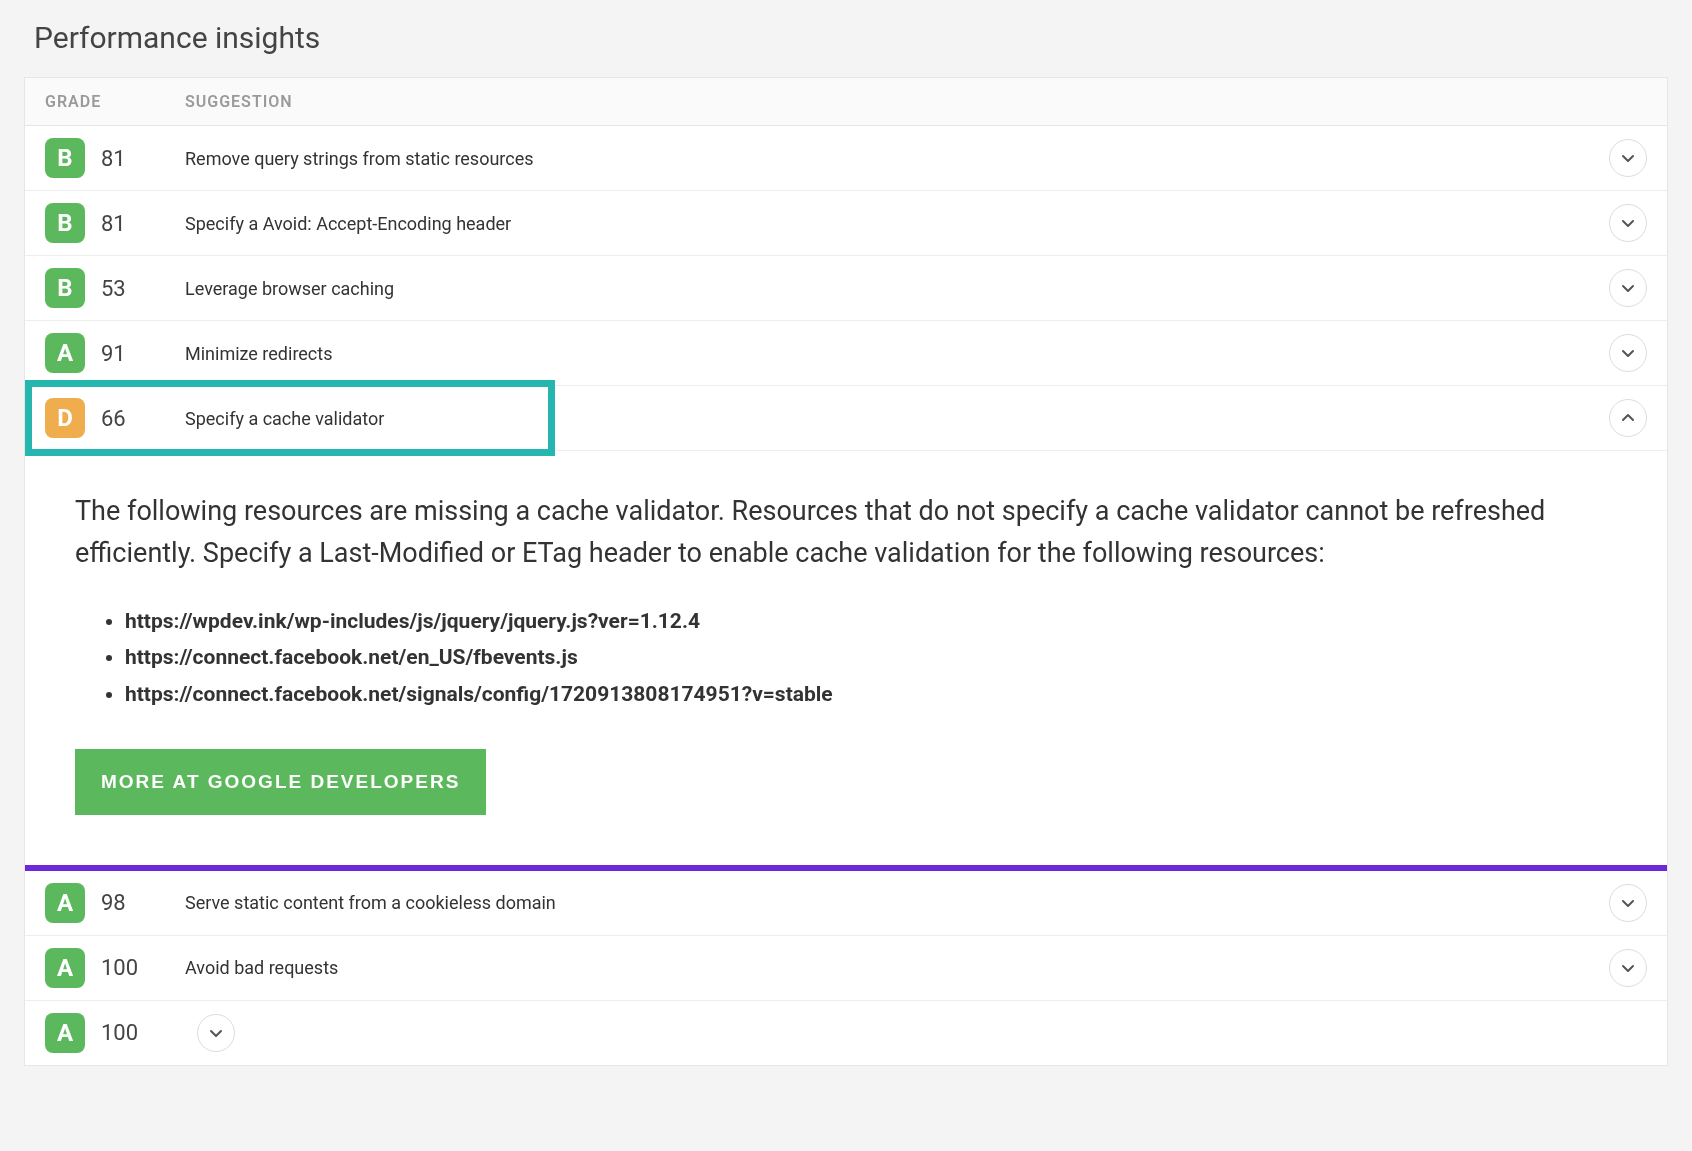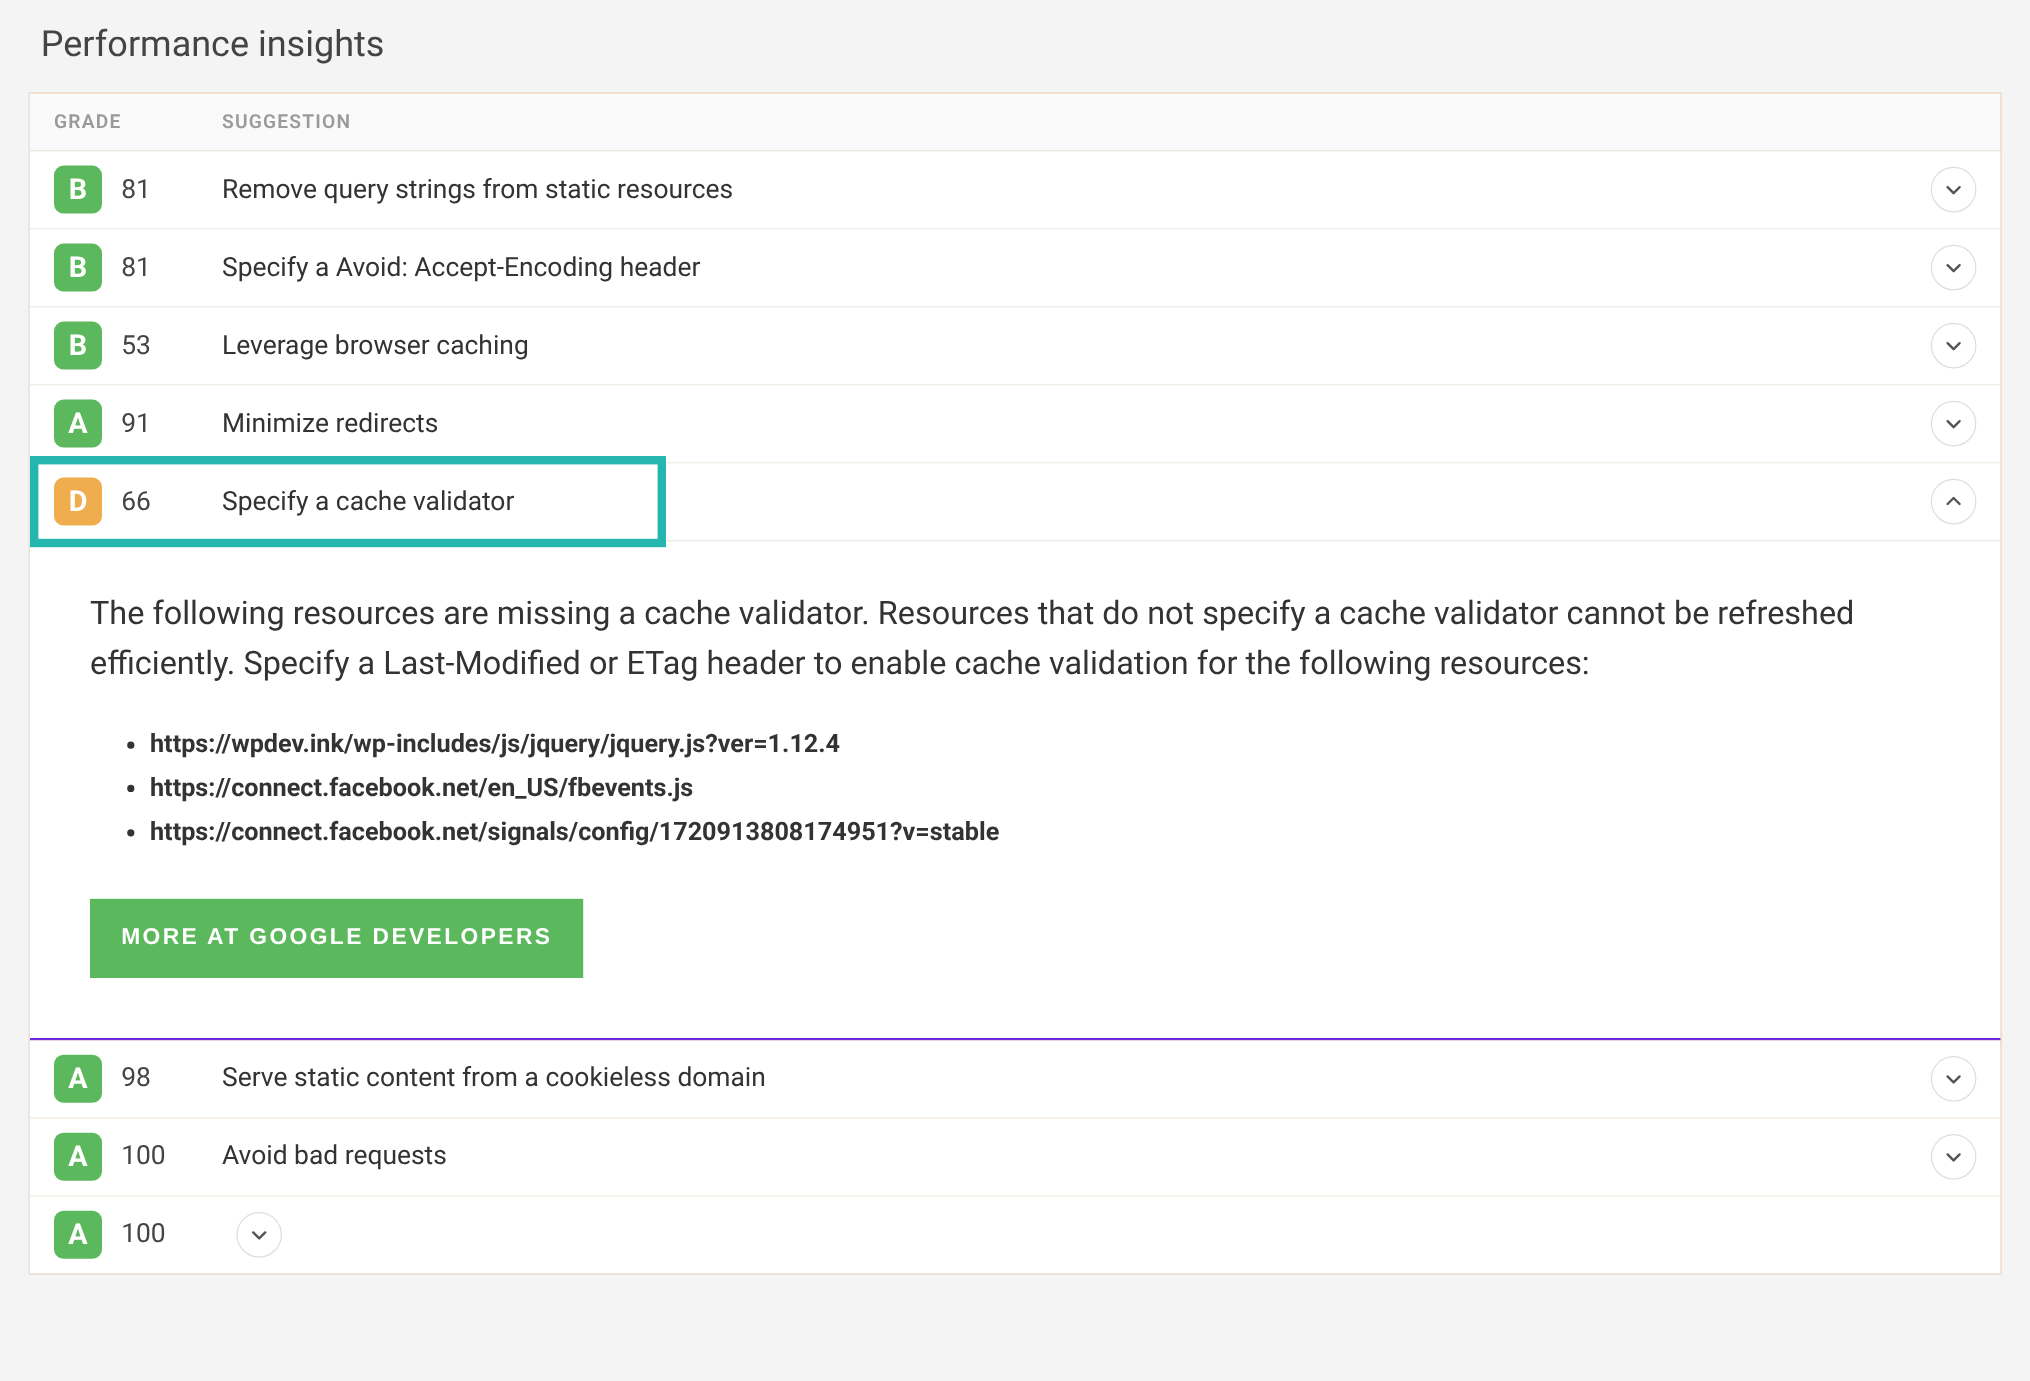--- a/index.html
+++ b/index.html
@@ -11,21 +11,21 @@
     padding: 20px 24px;
   }
   .panel-title {
     font-size: 30px;
     font-weight: 400;
     color: #444;
     margin: 0 0 22px 10px;
   }
   .table {
     width: 100%;
-    background: #fdba74;
+    background: #ef4444;
     border: 1px solid #e6e6e6;
     border-collapse: collapse;
   }
   .thead {
     display: flex;
     align-items: center;
     background: #fafafa;
     border-bottom: 1px solid #e6e6e6;
     padding: 14px 20px;
     font-size: 16px;
@@ -63,21 +63,21 @@
   }
   .badge.A, .badge.B { background: #5cb85c; }
   .badge.D { background: #f0ad4e; }
   .score {
     font-size: 22px;
     color: #444;
     text-align: right;
   }
   .col-suggestion {
     flex: 1;
-    font-size: 22px;
+    font-size: 18px;
     color: #333;
   }
   .col-toggle {
     width: 50px;
     display: flex;
     justify-content: flex-end;
   }
   .toggle-btn {
     width: 38px;
     height: 38px;
@@ -98,21 +98,21 @@
     left: 0;
     top: -6px;
     width: 530px;
     height: calc(100% + 12px);
     border: 7px solid #26b6b0;
     pointer-events: none;
   }
   .expanded-panel {
     background: #fff;
     padding: 40px 50px 50px 50px;
-    border-bottom: 2px solid #6d28d9;
+    border-bottom: 6px solid #6d28d9;
   }
   .expanded-desc {
     font-size: 27px;
     line-height: 1.55;
     color: #333;
     margin-bottom: 28px;
   }
   .resource-list {
     list-style: disc;
     padding-left: 50px;

